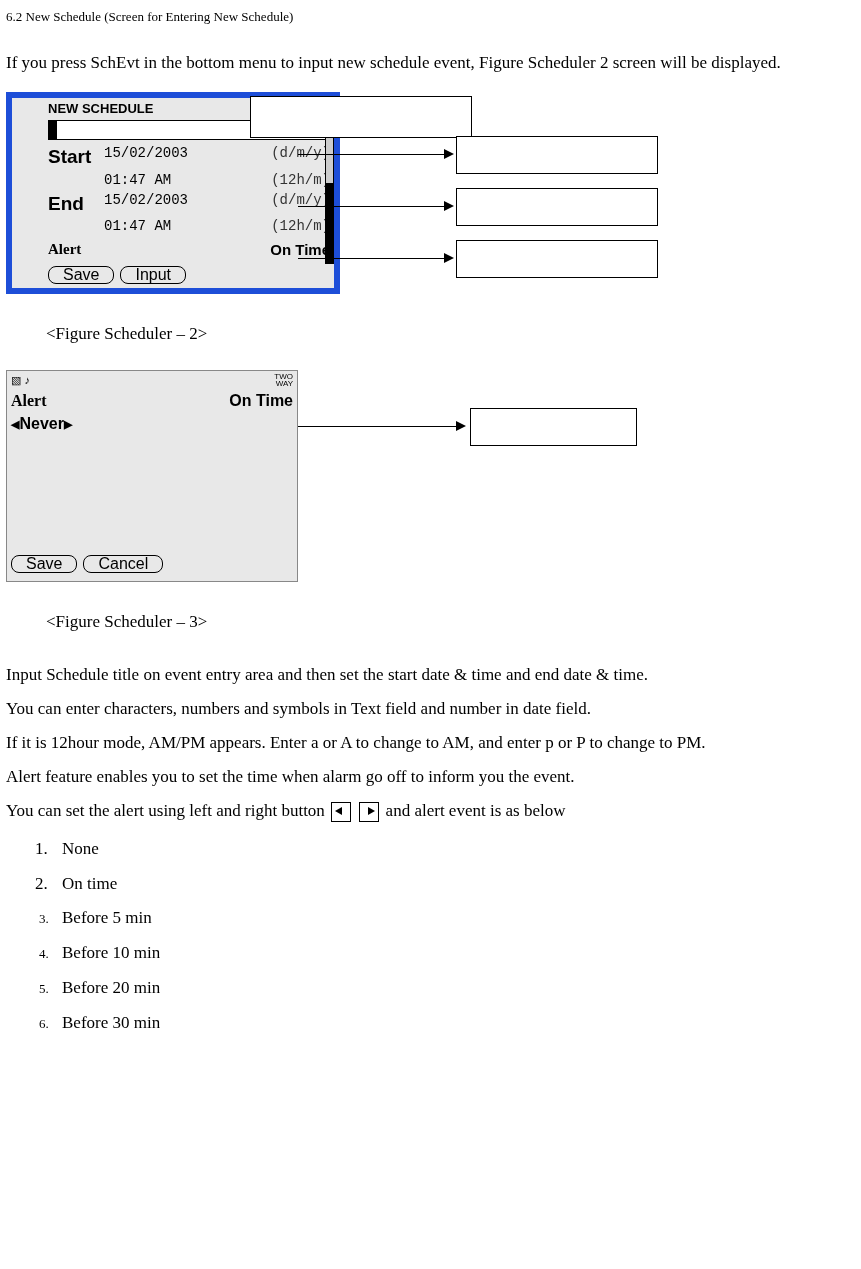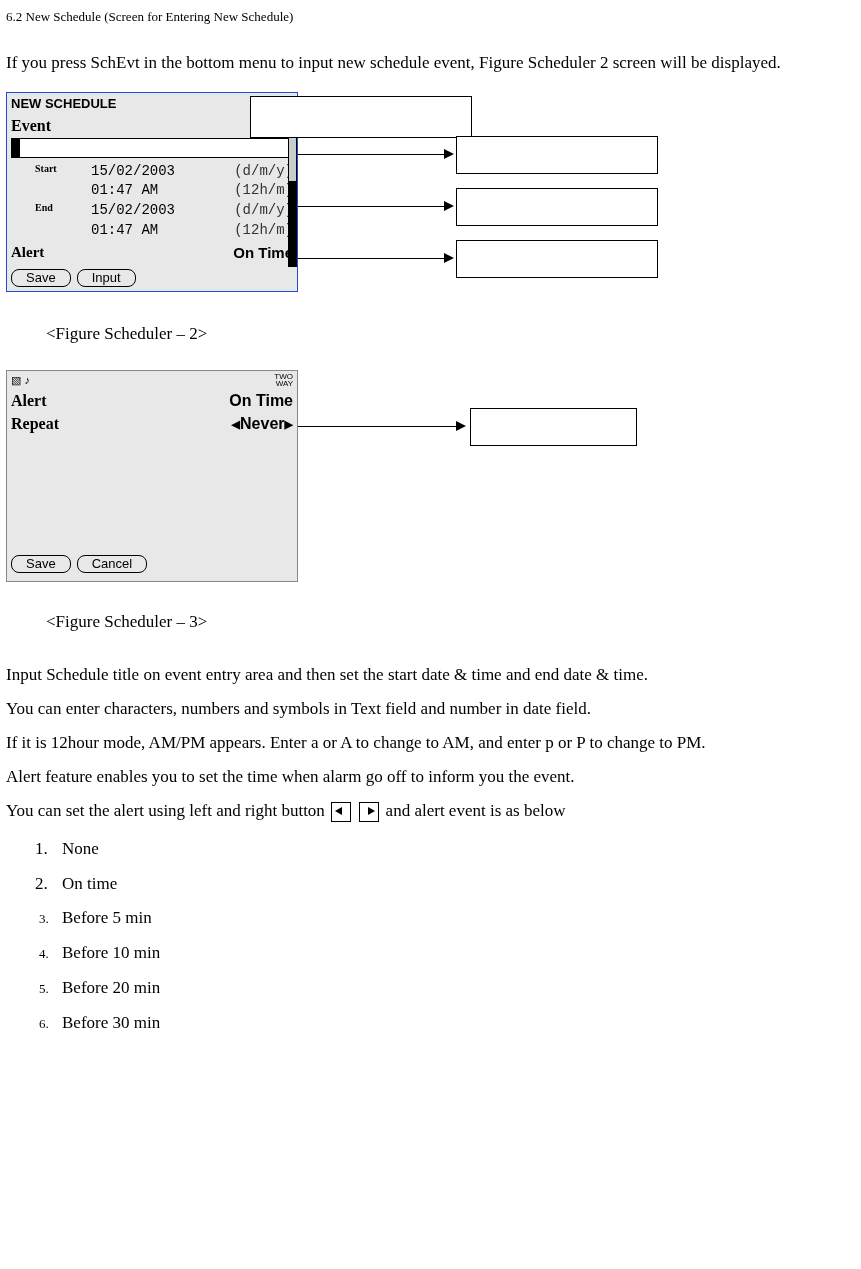--- a/index.html
+++ b/index.html
@@ -25,23 +25,24 @@
     position: relative;
     margin: 8px 0 10px 0;
     height: 220px;
   }
   .device-screen {
     position: absolute;
     left: 0;
     top: 0;
     width: 290px;
     background: #e8e8e8;
-    border: 1px solid #1d4ed8;
+    border: 6px solid #1d4ed8;
     font-family: "Arial", sans-serif;
     font-size: 14px;
+    padding-left: 32px;
   }
   .ds-header {
     background: #e8e8e8;
     padding: 2px 4px;
     font-weight: bold;
     font-size: 13px;
     display:flex;
     justify-content:space-between;
     align-items:center;
   }
@@ -73,24 +74,23 @@
     background: #000;
   }
   .ds-row {
     display: flex;
     padding: 0 4px;
     font-family: "Courier New", monospace;
     font-size: 14px;
   }
   .ds-row .lbl {
     width: 56px;
-    font-family:Liberation Serif, serif;
+    font-family:Liberation Sans, sans-serif;
     font-weight:bold;
-    font-size:10px;
-    margin-left:24px;
+    font-size:19px;
   }
   .ds-row .val {
     flex: 1;
     font-family: Liberation Mono, monospace;
   }
   .ds-row .suf {
     color:#333;
   }
   .ds-alert-row {
     display:flex;
@@ -103,21 +103,21 @@
   .ds-alert-row .val{flex:1;text-align:right;font-family:Arial,sans-serif;}
   .ds-footer {
     padding: 4px;
     display:flex;
     gap:6px;
   }
   .ds-btn {
     border: 1px solid #000;
     border-radius: 8px;
     padding: 0 14px;
-    font-size: 13px;
+    font-size: 16px;
     background: #e8e8e8;
     height:16px;
     line-height:15px;
   }
   .ds-scroll {
     position:absolute;
     right:0;
     top:38px;
     bottom:24px;
     width:9px;
@@ -239,21 +239,20 @@
 <div class="section-heading">6.2 New Schedule (Screen for Entering New Schedule)</div>
 
 <div class="body-text">If you press SchEvt in the bottom menu to input new schedule event, Figure Scheduler 2 screen will be displayed.</div>
 
 <div class="figure-wrap">
   <div class="device-screen">
     <div class="ds-header">
       <span>NEW SCHEDULE</span>
       <span class="right-icons">TWO</span>
     </div>
-    <div class="ds-event-label">Event</div>
     <div class="ds-event-input">
       <div class="ds-event-caret"></div>
     </div>
     <div class="ds-row">
       <span class="lbl">Start</span>
       <span class="val">15/02/2003</span>
       <span class="suf">(d/m/y)</span>
     </div>
     <div class="ds-row">
       <span class="lbl"></span>
@@ -303,21 +302,20 @@
     <div class="ds2-top">
       <span>▧ ♪</span>
       <span style="white-space:pre;font-size:8px;line-height:0.9;text-align:right;">TWO
 WAY</span>
     </div>
     <div class="ds2-row">
       <span class="lbl">Alert</span>
       <span class="val">On Time</span>
     </div>
     <div class="ds2-row">
-      <span class="lbl">Repeat</span>
       <span class="val"><span class="arrows">◀</span><span>Never</span><span class="arrows">▶</span></span>
     </div>
     <div class="ds-footer" style="position:absolute;bottom:4px;left:0;">
       <span class="ds-btn">Save</span>
       <span class="ds-btn">Cancel</span>
     </div>
   </div>
 
   <div class="arrow-line" style="left:292px;top:56px;width:160px;"></div>
   <div class="arrow-head" style="left:450px;top:51px;"></div>

